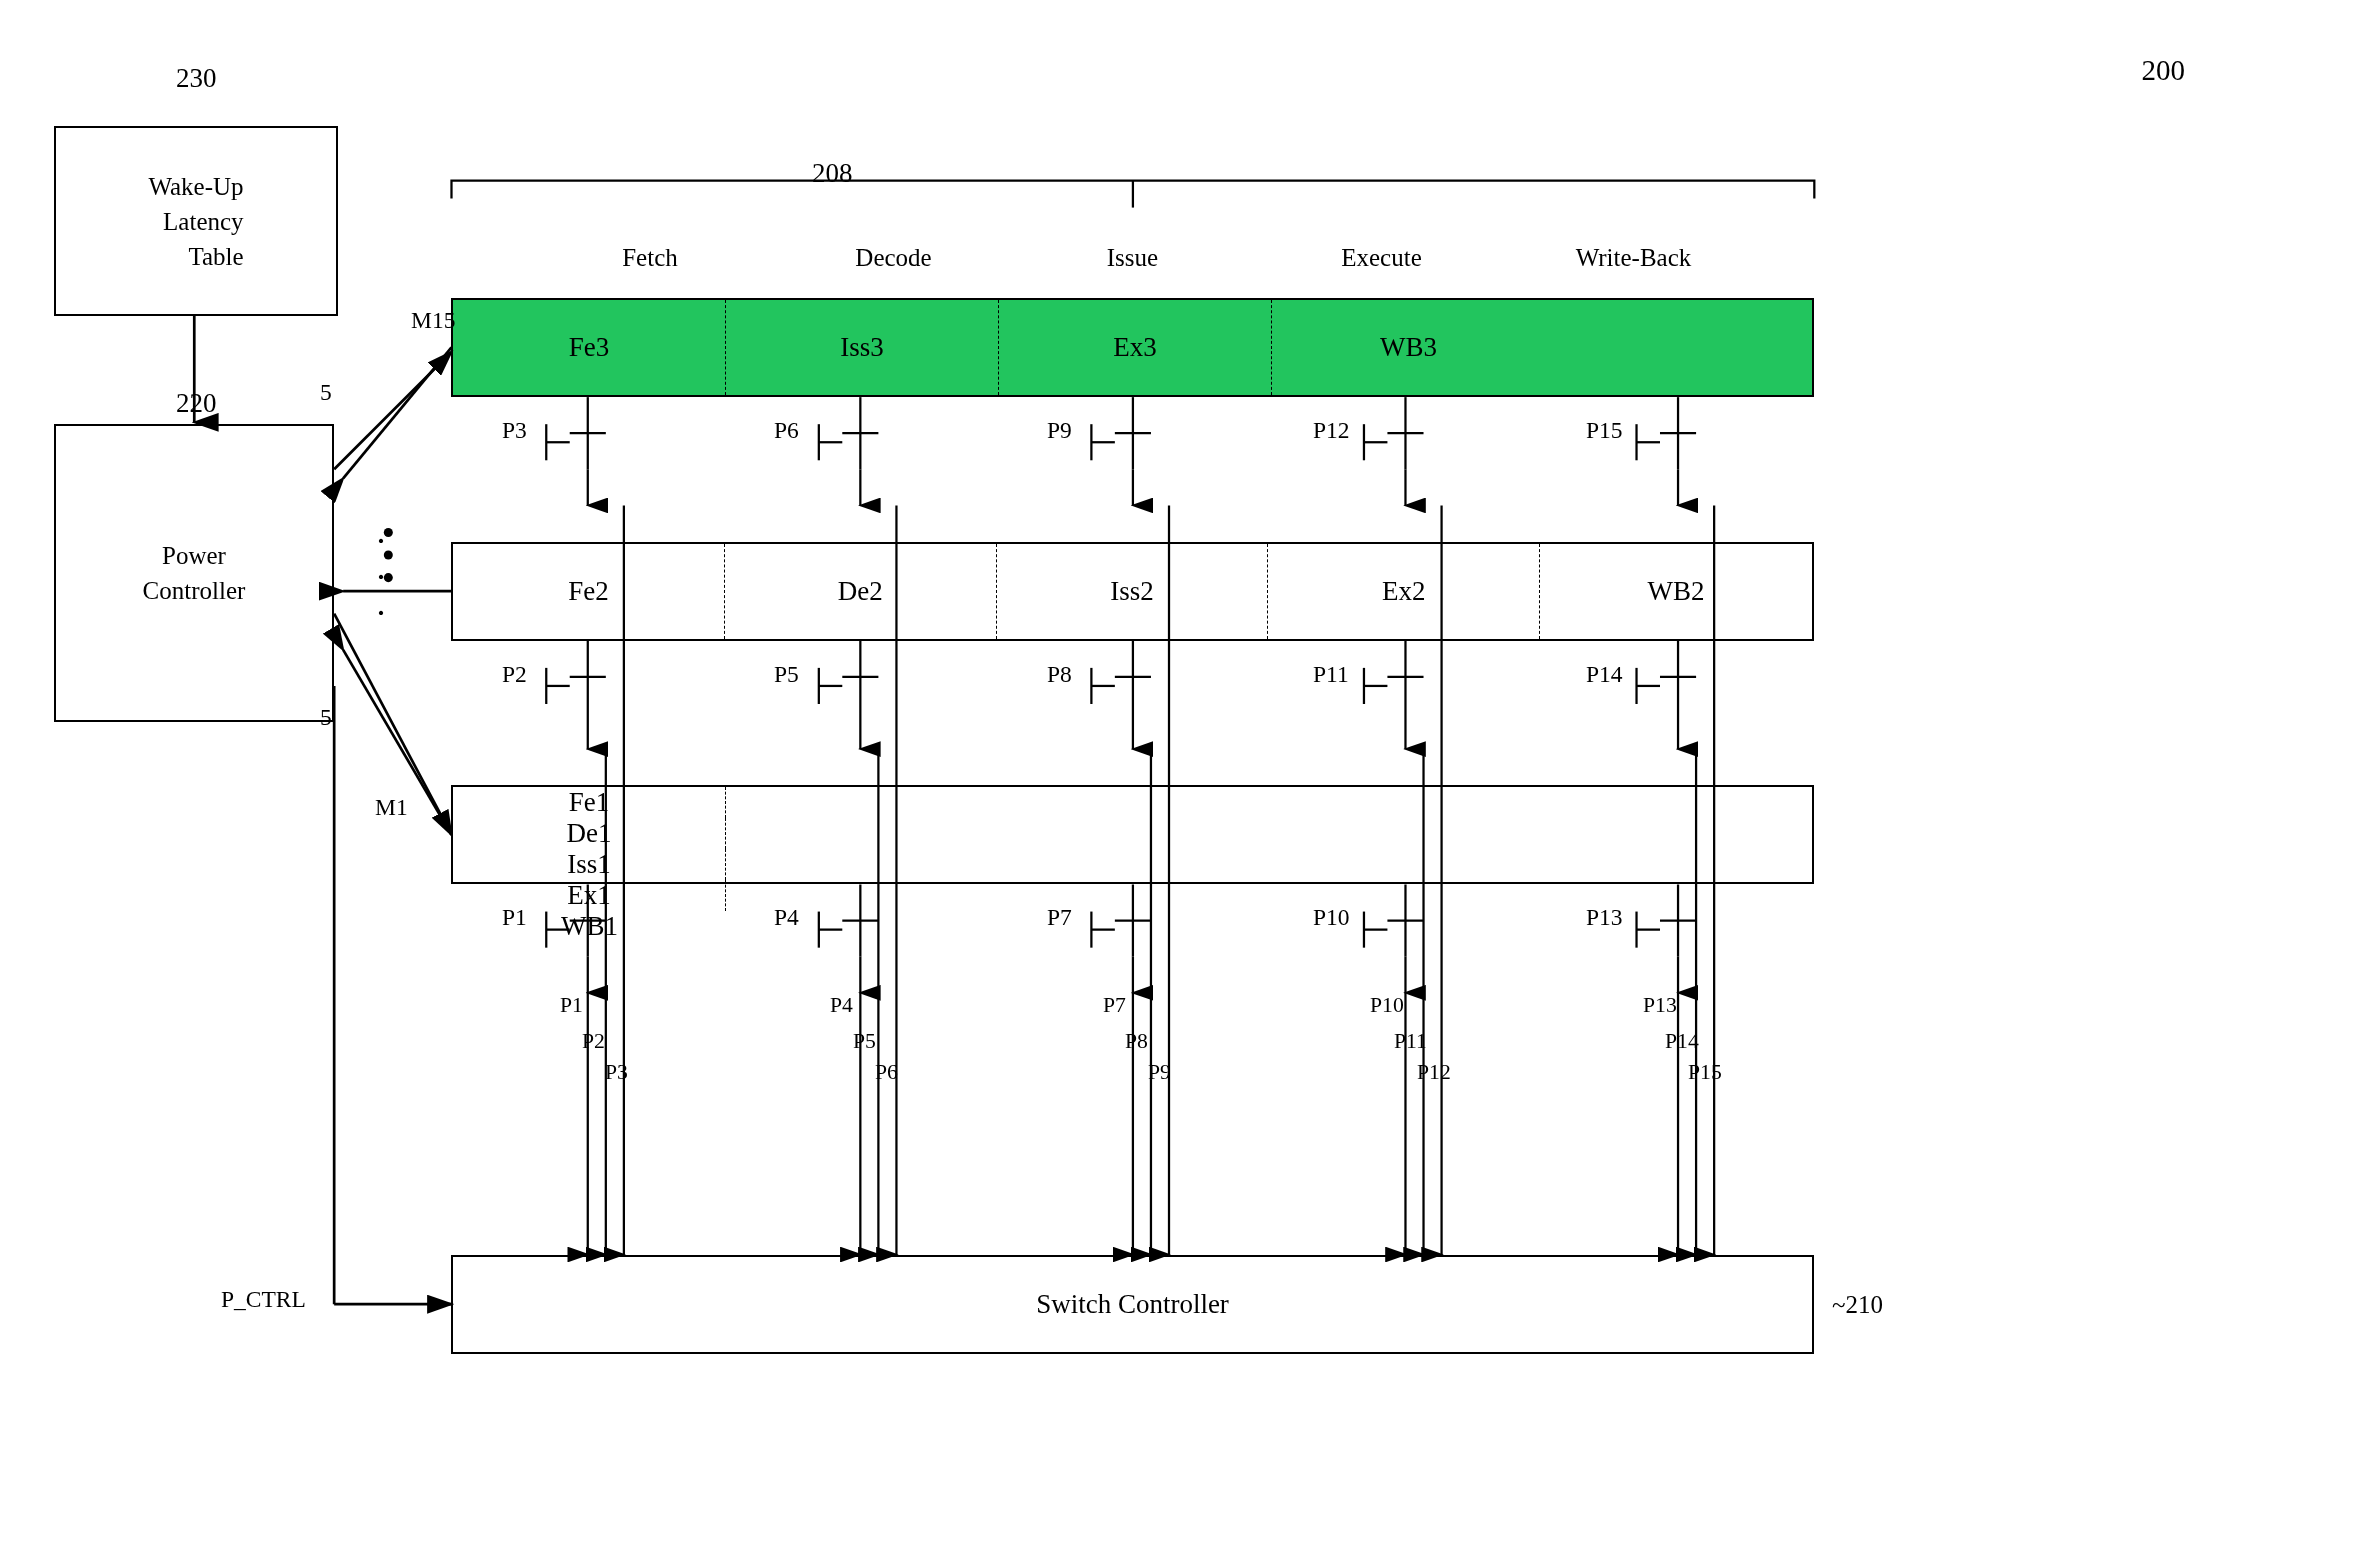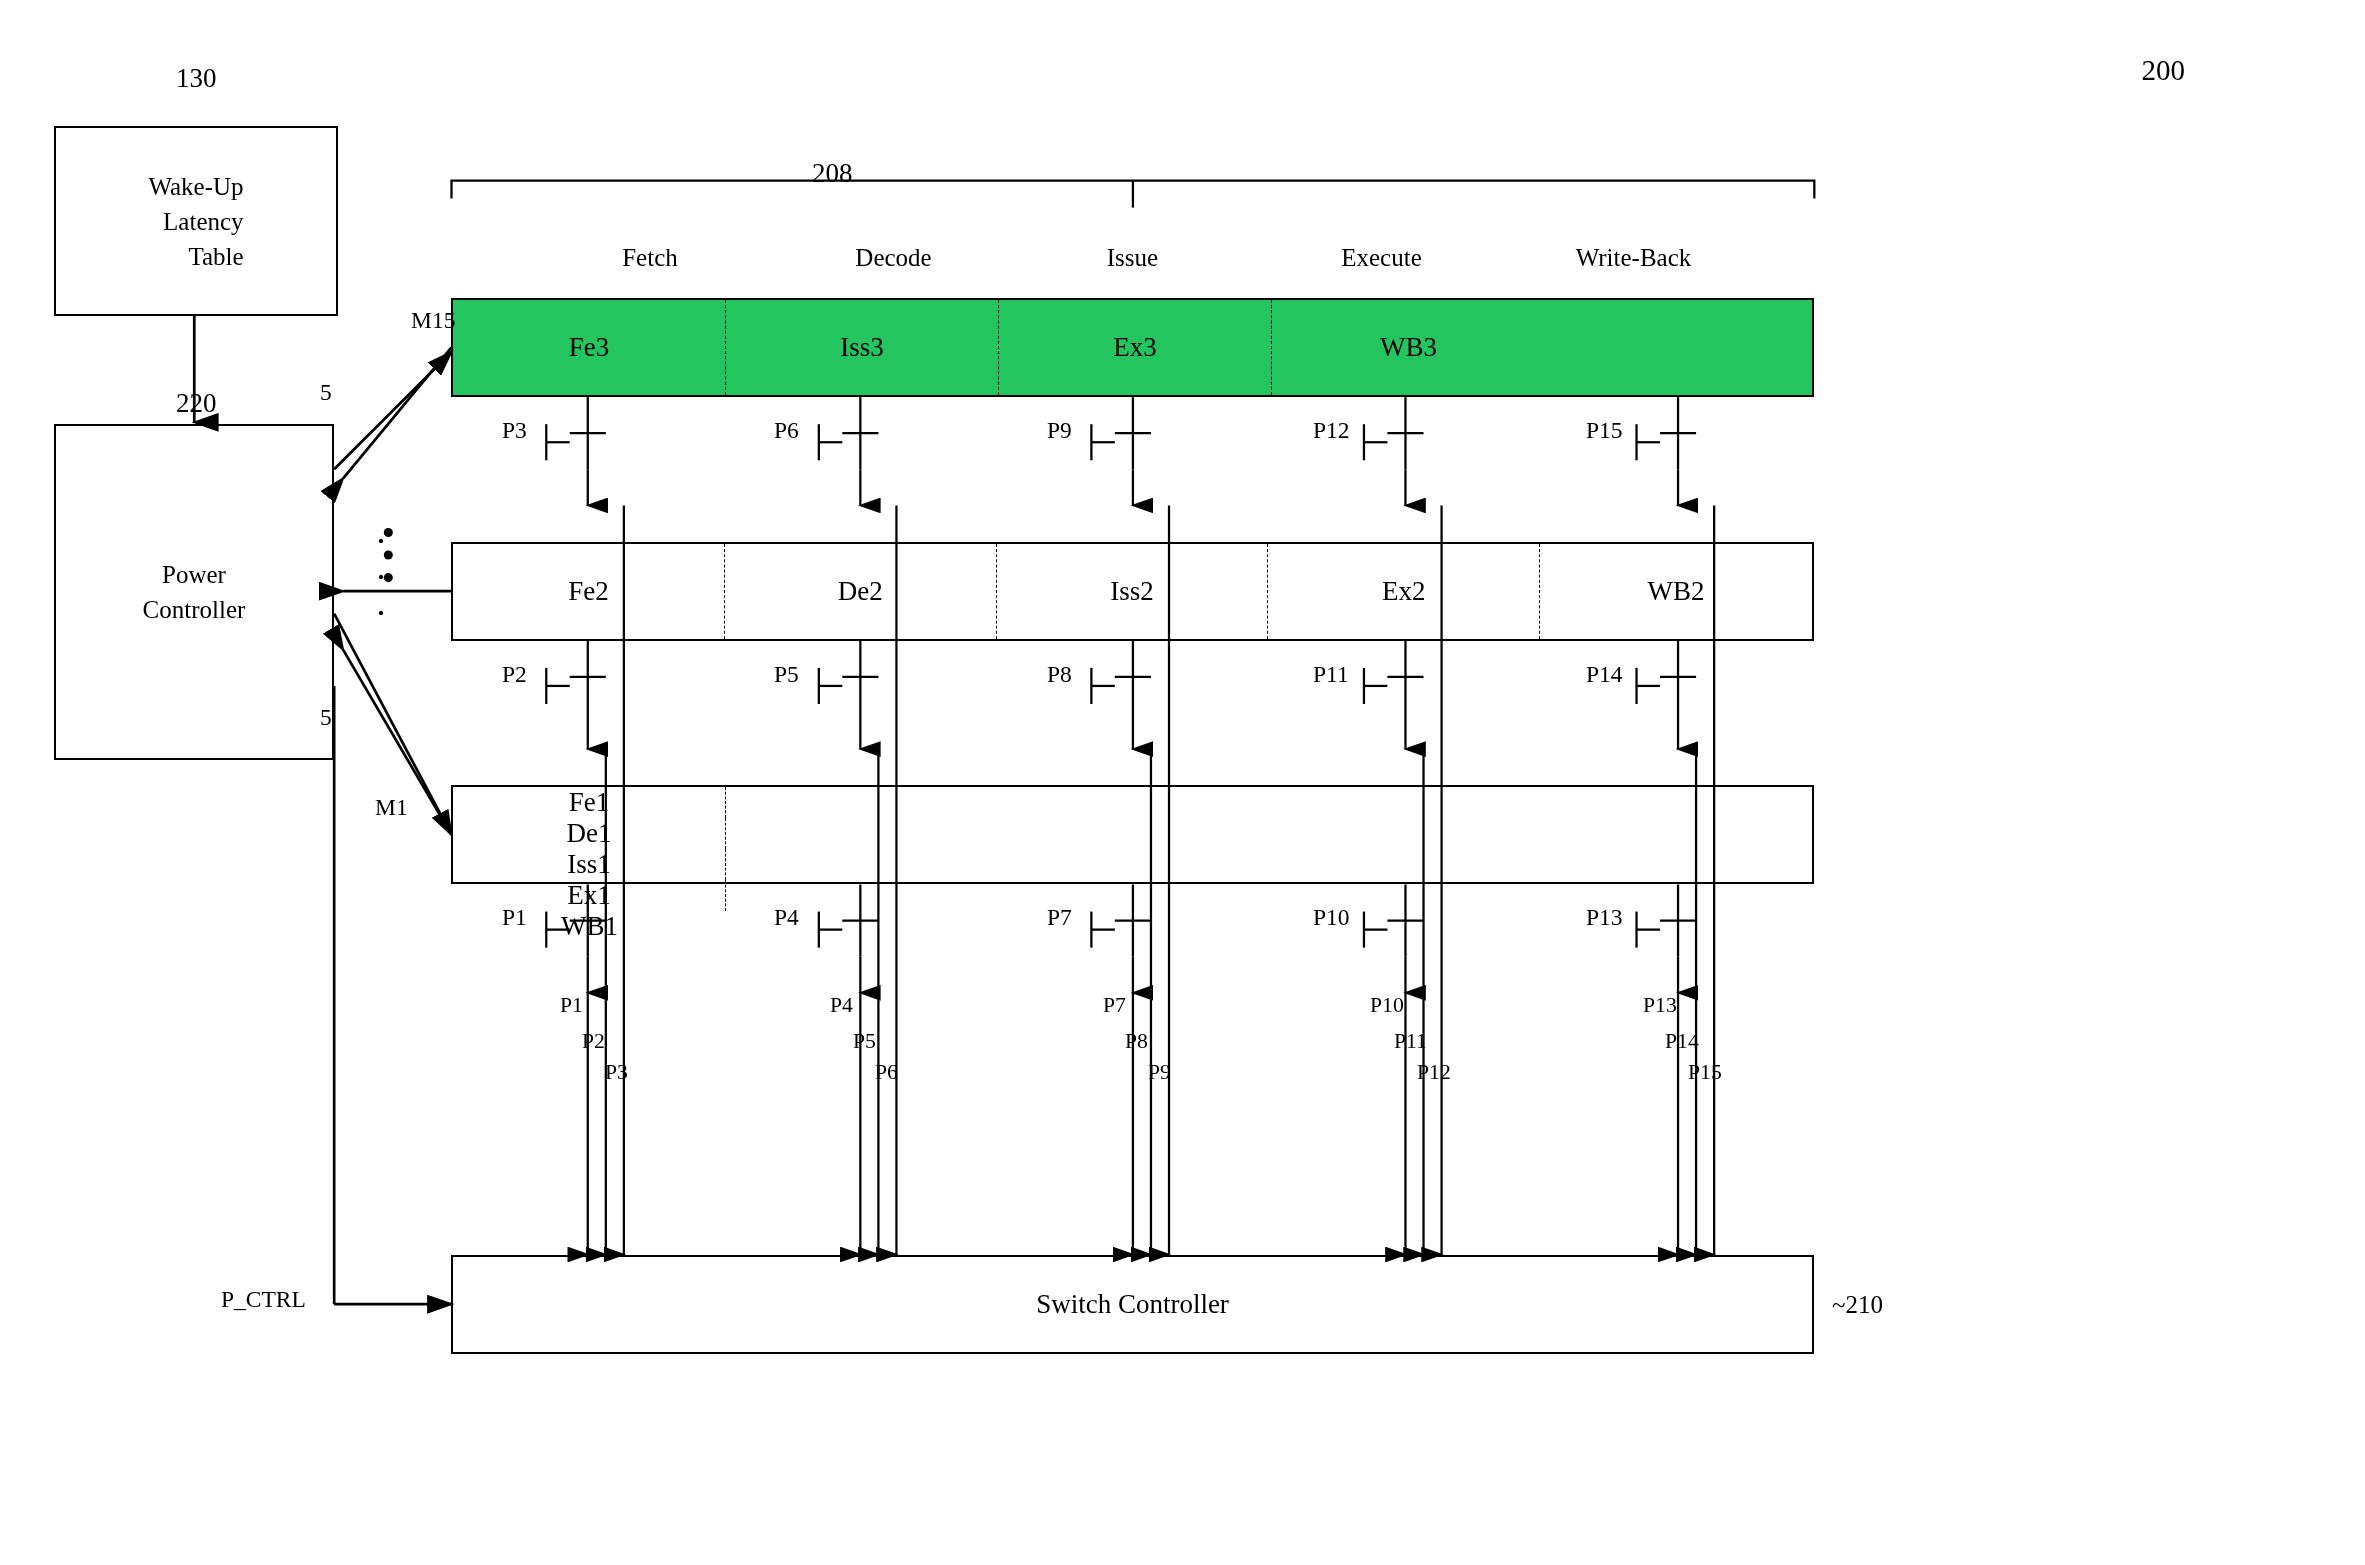--- a/index.html
+++ b/index.html
@@ -55,29 +55,29 @@
   </style>
 </head>
 <body>
 
 <div class="diagram">
 
   <div class="label" style="right: 181px; top: 54px; font-size: 29px;">
     200
   </div>
 
-  <div class="label" style="left: 176px; top: 63px; font-size: 27px;">130</div>
+  <div class="label" style="left: 176px; top: 63px; font-size: 27px;">230</div>
 
   <div class="box" style="left: 54px; top: 126px; width: 284px; height: 190px; font-size: 25px; line-height: 1.4; text-align: right;">
     Wake-Up<br>Latency<br>Table
   </div>
 
   <div class="label" style="left: 176px; top: 388px; font-size: 27px;">220</div>
 
-  <div class="box" style="left: 54px; top: 424px; width: 280px; height: 336px; font-size: 25px; line-height: 1.4;">
+  <div class="box" style="left: 54px; top: 424px; width: 280px; height: 298px; font-size: 25px; line-height: 1.4;">
     Power<br>Controller
   </div>
 
   <div class="label" style="left: 812px; top: 158px; font-size: 27px;">208</div>
 
   <div class="label" style="left: 537px; top: 244px; width: 226px; font-size: 25px;">Fetch</div>
 
   <div class="label" style="left: 785px; top: 244px; width: 217px; font-size: 25px;">Decode</div>
 
   <div class="label" style="left: 1033px; top: 244px; width: 199px; font-size: 25px;">Issue</div>

